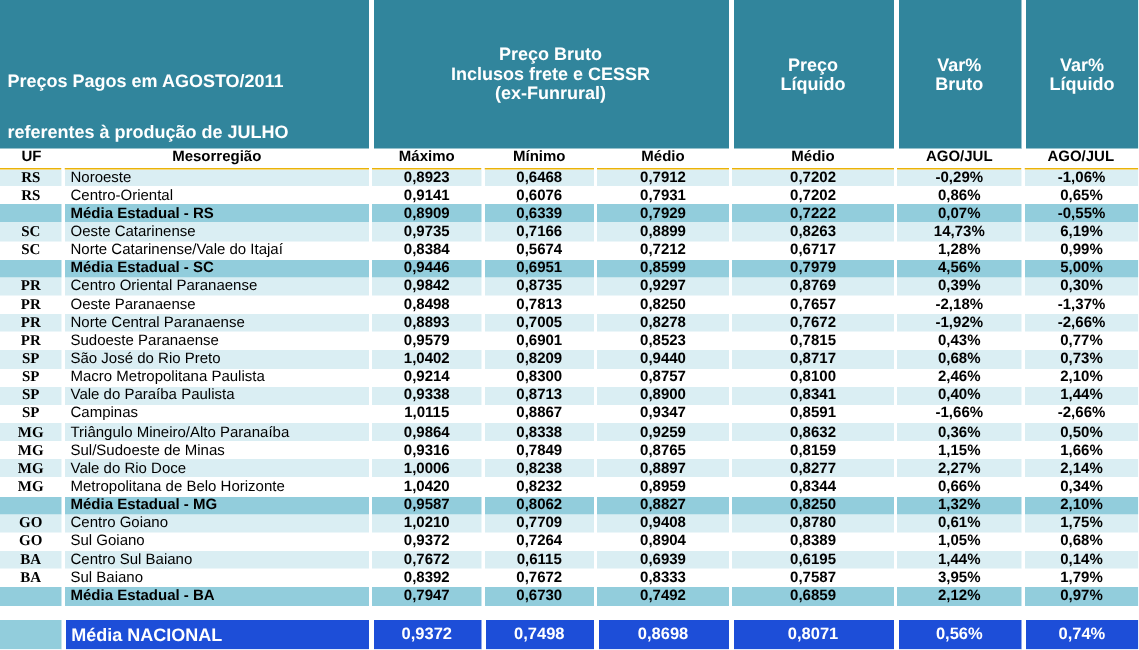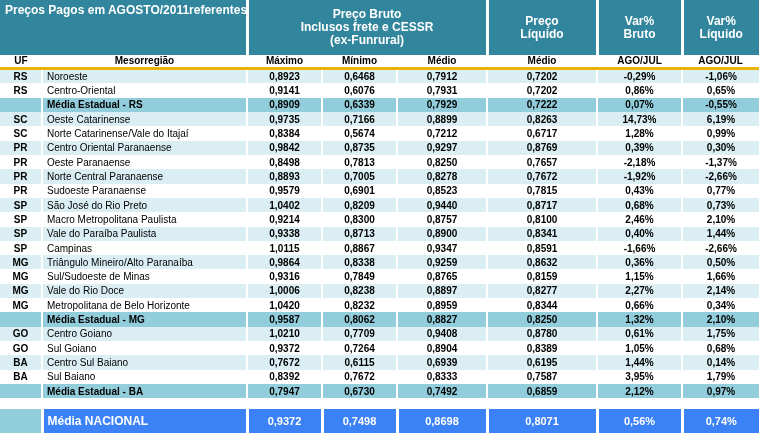--- a/index.html
+++ b/index.html
@@ -20,53 +20,54 @@
   tr.hrow { height:55px; }
   tr.hrow th {
     background:#31859C; color:#ffffff; font-weight:bold;
     font-size:12px; vertical-align:middle; text-align:center;
     border-right:3px solid #ffffff;
   }
   tr.hrow th:last-child { border-right:none; }
   th.title-cell { text-align:left; }
   .title-stack {
     height:47px; padding:4px 0 4px 5px;
-    display:flex; justify-content:space-between;
+    display:flex; flex-direction:column; justify-content:space-between;
     text-align:left;
+    margin-top:44px;
   }
   .hline { line-height:13px; }
 
   
   tr.subrow { height:13px; }
   tr.subrow th {
     background:#ffffff; color:#000000; font-weight:bold;
     font-size:10px; text-align:center; line-height:12px;
-    border-bottom:3px solid #eab308;
+    border-bottom:1px solid #eab308;
   }
 
   
   tbody.rows tr { height:12px; }
   tbody.rows td {
     font-size:10px; line-height:11px; color:#000000;
     border-right:2px solid #ffffff;
   }
   tbody.rows td:last-child { border-right:none; }
-  td.uf   { font-weight:bold; text-align:center; }
+  td.uf   { font-weight:bold; text-align:center;font-family:Liberation Serif, serif; }
   td.name { text-align:left; padding-left:4px; }
   td.num  { font-weight:bold; text-align:center; }
   tr.zebra td { background:#DAEEF3; }
   tr.plain td { background:#ffffff; }
   tr.avg td   { background:#92CDDC; font-weight:bold;margin-top:28px; }
 
   
   tr.gap { height:9px; }
   tr.gap td { background:#ffffff; }
   tr.national { height:20px; }
   tr.national td {
-    background:#3b82f6; color:#ffffff; font-weight:bold;
+    background:#1d4ed8; color:#ffffff; font-weight:bold;
     font-size:11px; text-align:center; vertical-align:middle;
     border-right:3px solid #ffffff;
   }
   tr.national td:last-child { border-right:none; }
   tr.national td.nat-uf { background:#92CDDC; }
   tr.national td.nat-label { text-align:left; padding-left:4px; font-size:12px; }
 </style>
 </head>
 <body>
 
@@ -163,20 +164,30 @@
         <tr class="plain">
           <td class="uf">SC</td>
           <td class="name">Norte Catarinense/Vale do Itajaí</td>
           <td class="num">0,8384</td>
           <td class="num">0,5674</td>
           <td class="num">0,7212</td>
           <td class="num">0,6717</td>
           <td class="num">1,28%</td>
           <td class="num">0,99%</td>
         </tr>
+        <tr class="avg">
+          <td class="uf"></td>
+          <td class="name">Média Estadual - SC</td>
+          <td class="num">0,9446</td>
+          <td class="num">0,6951</td>
+          <td class="num">0,8599</td>
+          <td class="num">0,7979</td>
+          <td class="num">4,56%</td>
+          <td class="num">5,00%</td>
+        </tr>
         <tr class="zebra">
           <td class="uf">PR</td>
           <td class="name">Centro Oriental Paranaense</td>
           <td class="num">0,9842</td>
           <td class="num">0,8735</td>
           <td class="num">0,9297</td>
           <td class="num">0,8769</td>
           <td class="num">0,39%</td>
           <td class="num">0,30%</td>
         </tr>

